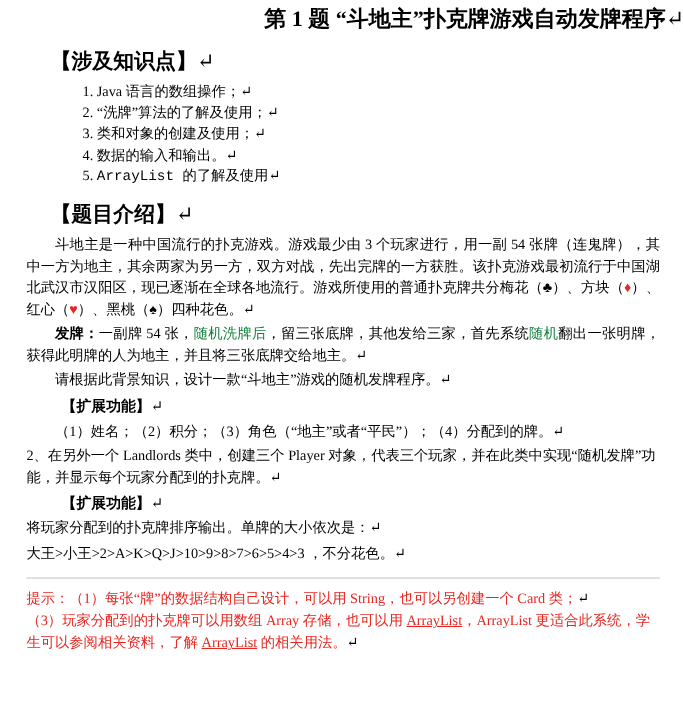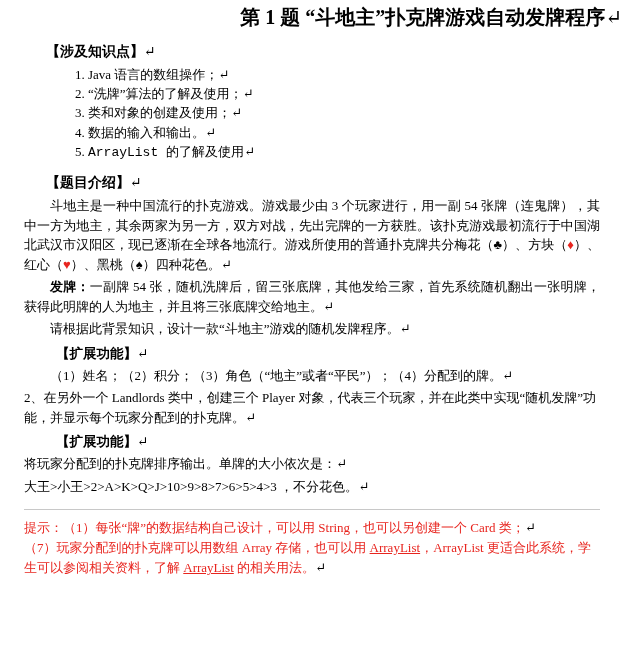--- a/index.html
+++ b/index.html
@@ -37,21 +37,21 @@
     font-family: "Liberation Serif", "DejaVu Serif", serif;
   }
   .pilcrow {
     color: #000;
     font-weight: normal;
   }
   .body-wrap {
     padding: 0 22px 0 24px;
   }
   .section-head {
-    font-size: 14px;
+    font-size: 19px;
     font-weight: bold;
     margin: 12px 0 4px 0;
     padding-left: 22px;
   }
   .sub-head {
     font-size: 13.5px;
     font-weight: bold;
     margin: 6px 0 2px 0;
     padding-left: 32px;
   }
@@ -72,21 +72,21 @@
     font-size: 13px;
     line-height: 1.5;
     margin: 3px 0;
     text-align: justify;
     text-justify: inter-ideograph;
   }
   .indent2 {
     text-indent: 26px;
   }
   .red {
-    color: #000000;
+    color: #15803d;
     margin-top: 44px;
   }
   .numbered {
     font-size: 13px;
     line-height: 1.5;
     margin: 3px 0;
   }
   .tip-box {
     margin: 8px 0 0 0;
     padding: 0;
@@ -171,18 +171,18 @@
     </div>
 
     <div class="small-gap"></div>
     <hr class="hr-rule">
 
     <div class="tip-box">
       <div>
         <span>提示：（1）每张“牌”的数据结构自己设计，可以用 String，也可以另创建一个 Card 类；</span><span class="pilcrow">↵</span>
       </div>
       <div>
-        <span>（7）玩家分配到的扑克牌可以用数组 Array 存储，也可以用 </span><span class="u">ArrayList</span><span>，ArrayList 更适合此系统，学生可以参阅相关资料，了解 </span><span class="u">ArrayList</span><span> 的相关用法。</span><span class="pilcrow">↵</span>
+        <span>（3）玩家分配到的扑克牌可以用数组 Array 存储，也可以用 </span><span class="u">ArrayList</span><span>，ArrayList 更适合此系统，学生可以参阅相关资料，了解 </span><span class="u">ArrayList</span><span> 的相关用法。</span><span class="pilcrow">↵</span>
       </div>
     </div>
 
   </div>
 </div>
 
 </body></html>

